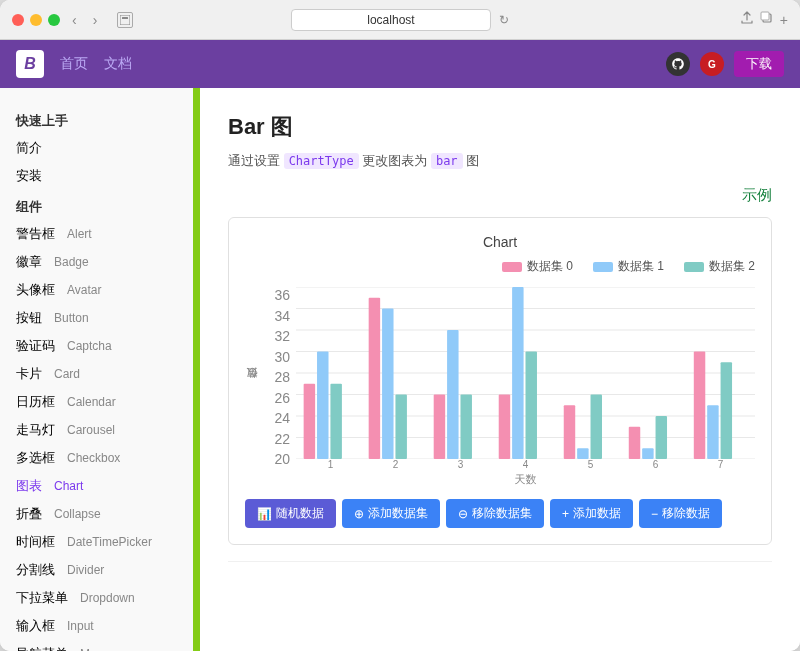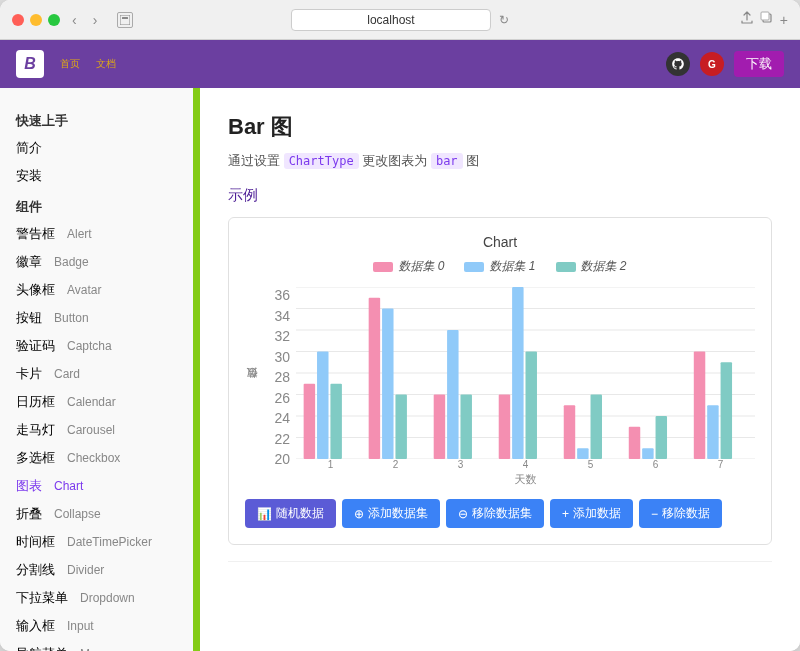--- a/index.html
+++ b/index.html
@@ -19,21 +19,21 @@
     .titlebar-center { position: absolute; left: 50%; transform: translateX(-50%); display: flex; align-items: center; gap: 8px; }
     .url-bar { width: 200px; height: 22px; border: 1px solid #ccc; border-radius: 4px; text-align: center; font-size: 12px; color: #333; background: #fff; display: flex; align-items: center; justify-content: center; }
     .refresh-btn { background: none; border: none; cursor: pointer; color: #888; font-size: 12px; }
     .titlebar-right { margin-left: auto; display: flex; gap: 6px; }
     .titlebar-action { background: none; border: none; cursor: pointer; color: #888; font-size: 14px; }
 
     
     .app-header { height: 48px; background: #6b3fa0; display: flex; align-items: center; padding: 0 16px; gap: 16px; flex-shrink: 0; }
     .brand-logo { width: 28px; height: 28px; background: #fff; border-radius: 4px; display: flex; align-items: center; justify-content: center; font-weight: bold; color: #6b3fa0; font-size: 16px; font-style: italic; }
     .header-nav { display: flex; gap: 16px; }
-    .header-nav-item { color: #eab308; font-size: 10px; cursor: pointer; opacity: 0.9; }
+    .header-nav-item { color: #c4b5fd; font-size: 14px; cursor: pointer; opacity: 0.9; }
     .header-right { margin-left: auto; display: flex; align-items: center; gap: 10px; }
     .github-icon { width: 24px; height: 24px; background: #333; border-radius: 50%; display: flex; align-items: center; justify-content: center; color: white; font-size: 12px; cursor: pointer; }
     .gitee-icon { width: 24px; height: 24px; background: #c71d23; border-radius: 50%; display: flex; align-items: center; justify-content: center; color: white; font-size: 11px; font-weight: bold; cursor: pointer; }
     .download-btn { background: #a21caf; color: white; border: none; border-radius: 4px; padding: 4px 12px; font-size: 13px; cursor: pointer; }
 
     
     .main-layout { display: flex; flex: 1; overflow: hidden; }
 
     
     .sidebar { width: 200px; background: #f9f9f9; border-right: 7px solid #84cc16; overflow-y: auto; padding: 16px 0; flex-shrink: 0; }
@@ -45,26 +45,26 @@
     .sidebar-item.active .en { color: #7c3aed; }
     .sidebar-item.active .cn { color: #7c3aed; }
 
     
     .content { flex: 1; overflow-y: auto; padding: 24px 28px; background: #fff; }
 
     .section-title { font-size: 22px; font-weight: 600; color: #222; margin-bottom: 10px; }
     .section-desc { font-size: 13px; color: #555; margin-bottom: 16px; }
     .code-inline { background: #f0e6ff; color: #7c3aed; padding: 1px 5px; border-radius: 3px; font-family: monospace; font-size: 12px; }
 
-    .example-label { font-size: 15px; font-weight: 500; color: #4c1d95; margin-bottom: 12px; margin-top: 4px; }
+    .example-label { font-size: 15px; font-weight: 500; color: #15803d; margin-bottom: 12px; margin-top: 4px; text-align: right; }
 
     
     .chart-box { border: 1px solid #e0e0e0; border-radius: 6px; padding: 16px; margin-bottom: 16px; }
     .chart-title { text-align: center; font-size: 14px; font-weight: 500; color: #444; margin-bottom: 8px; }
-    .chart-legend { display: flex; justify-content: center; gap: 20px; margin-bottom: 12px; font-style: italic; }
+    .chart-legend { display: flex; justify-content: flex-end; gap: 20px; margin-bottom: 12px; }
     .legend-item { display: flex; align-items: center; gap: 5px; font-size: 12px; color: #555; }
     .legend-color { width: 20px; height: 10px; border-radius: 2px; }
     .y-label { font-size: 14px; color: #888; text-align: right; }
     .y-axis-title { writing-mode: vertical-rl; transform: rotate(180deg); font-size: 11px; color: #888; align-self: center; margin-right: 4px; }
 
     .chart-buttons { display: flex; gap: 6px; flex-wrap: wrap; margin-top: 12px; }
     .chart-btn { border: none; border-radius: 4px; padding: 6px 12px; font-size: 12px; cursor: pointer; display: flex; align-items: center; gap: 4px; }
     .chart-btn.random { background: #5b5bd6; color: white; }
     .chart-btn.add-set { background: #3b82f6; color: white; }
     .chart-btn.remove-set { background: #3b82f6; color: white; }

